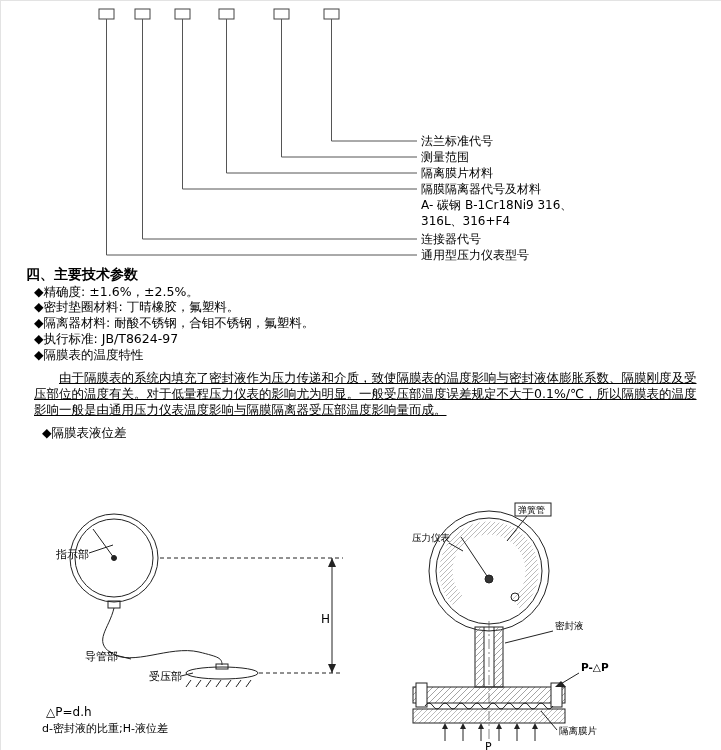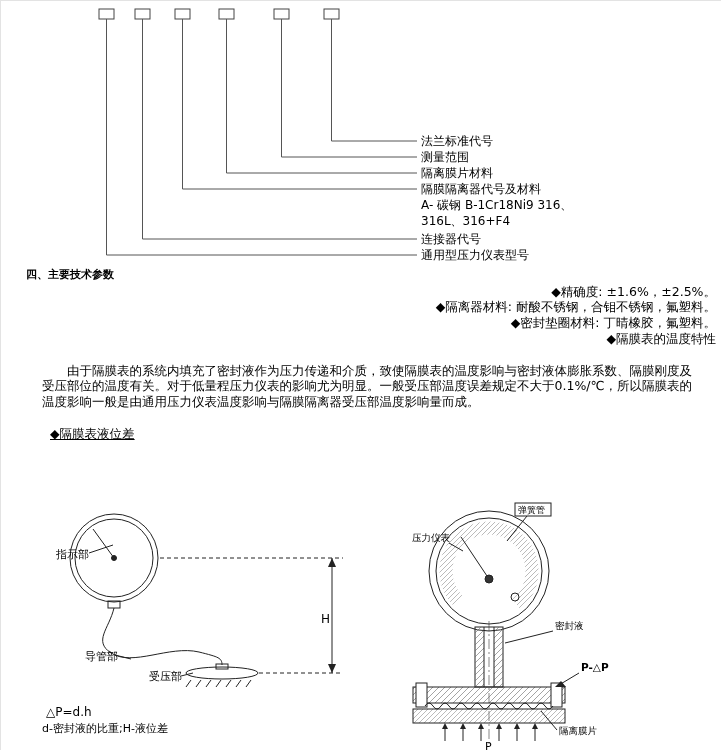--- a/index.html
+++ b/index.html
@@ -2,24 +2,24 @@
 <html><head>
 <meta charset="utf-8">
 <style>
   html,body{margin:0;padding:0;background:#fff;}
   .page{position:relative;width:721px;height:750px;background:#fff;overflow:hidden;
         font-family:"DejaVu Sans","Liberation Sans",sans-serif;color:#000;
         border-top:1px solid #e3e3e3;border-left:1px solid #e3e3e3;box-sizing:border-box;}
   .top-svg{position:absolute;left:0;top:0;}
   .fig-svg{position:absolute;left:0;top:500px;}
   .specs{position:absolute;left:25px;top:266px;width:690px;font-size:12.5px;line-height:15.7px;}
-  .specs-heading{font-weight:bold;font-size:11px;margin:0 0 1px 0;}
-  .spec-item{margin-left:8px;white-space:normal;text-align:right;}
-  .para{text-indent:2em;margin:16px;}
-  .sub-heading{margin-left:24px;text-decoration:underline;}
+  .specs-heading{font-weight:bold;font-size:14px;margin:0 0 1px 0;}
+  .spec-item{margin-left:8px;white-space:normal;}
+  .para{text-indent:2em;margin:8px;text-decoration:underline;}
+  .sub-heading{margin-left:16px;}
   svg text{font-family:"DejaVu Sans","Liberation Sans",sans-serif;fill:#000;}
 </style>
 </head>
 <body>
 
 <div class="page">
 
   <svg class="top-svg" width="721" height="266" viewBox="0 0 721 266">
     <g stroke="#444" stroke-width="1" fill="none">
       <rect x="98" y="8" width="15" height="10"></rect>
@@ -45,22 +45,23 @@
       <text x="420" y="208">A- 碳钢  B-1Cr18Ni9  316、</text>
       <text x="420" y="224">316L、316+F4</text>
       <text x="420" y="242">连接器代号</text>
       <text x="420" y="258">通用型压力仪表型号</text>
     </g>
   </svg>
 
   <div class="specs">
     <div class="specs-heading">四、主要技术参数</div>
     <div class="spec-item">◆精确度: ±1.6%，±2.5%。</div>
+    <div class="spec-item">◆密封垫圈材料: 丁晴橡胶，氟塑料。</div>
     <div class="spec-item">◆隔离器材料: 耐酸不锈钢，合钼不锈钢，氟塑料。</div>
-    <div class="spec-item">◆密封垫圈材料: 丁晴橡胶，氟塑料。</div>
+    <div class="spec-item">◆执行标准: JB/T8624-97</div>
     <div class="spec-item">◆隔膜表的温度特性</div>
     <p class="para">由于隔膜表的系统内填充了密封液作为压力传递和介质，致使隔膜表的温度影响与密封液体膨胀系数、隔膜刚度及受压部位的温度有关。对于低量程压力仪表的影响尤为明显。一般受压部温度误差规定不大于0.1%/℃，所以隔膜表的温度影响一般是由通用压力仪表温度影响与隔膜隔离器受压部温度影响量而成。</p>
     <div class="sub-heading">◆隔膜表液位差</div>
   </div>
 
   <svg class="fig-svg" width="721" height="250" viewBox="0 0 721 250">
     <defs>
       <pattern id="h1" width="6" height="6" patternUnits="userSpaceOnUse">
         <path d="M0,6 L6,0" stroke="#666" stroke-width="0.6"></path>
       </pattern>

